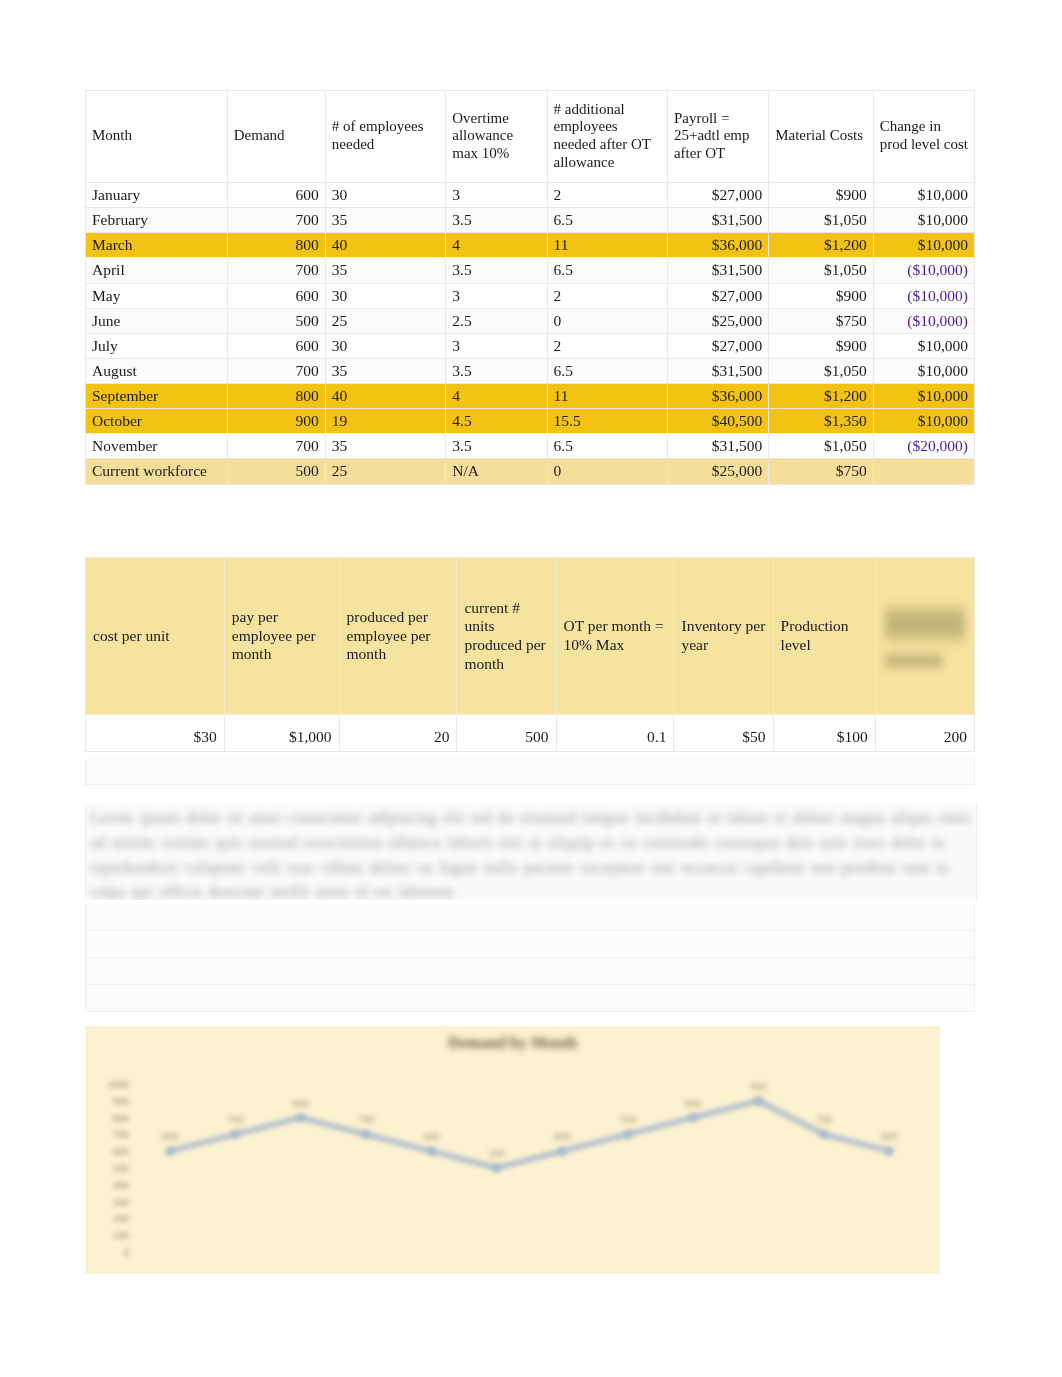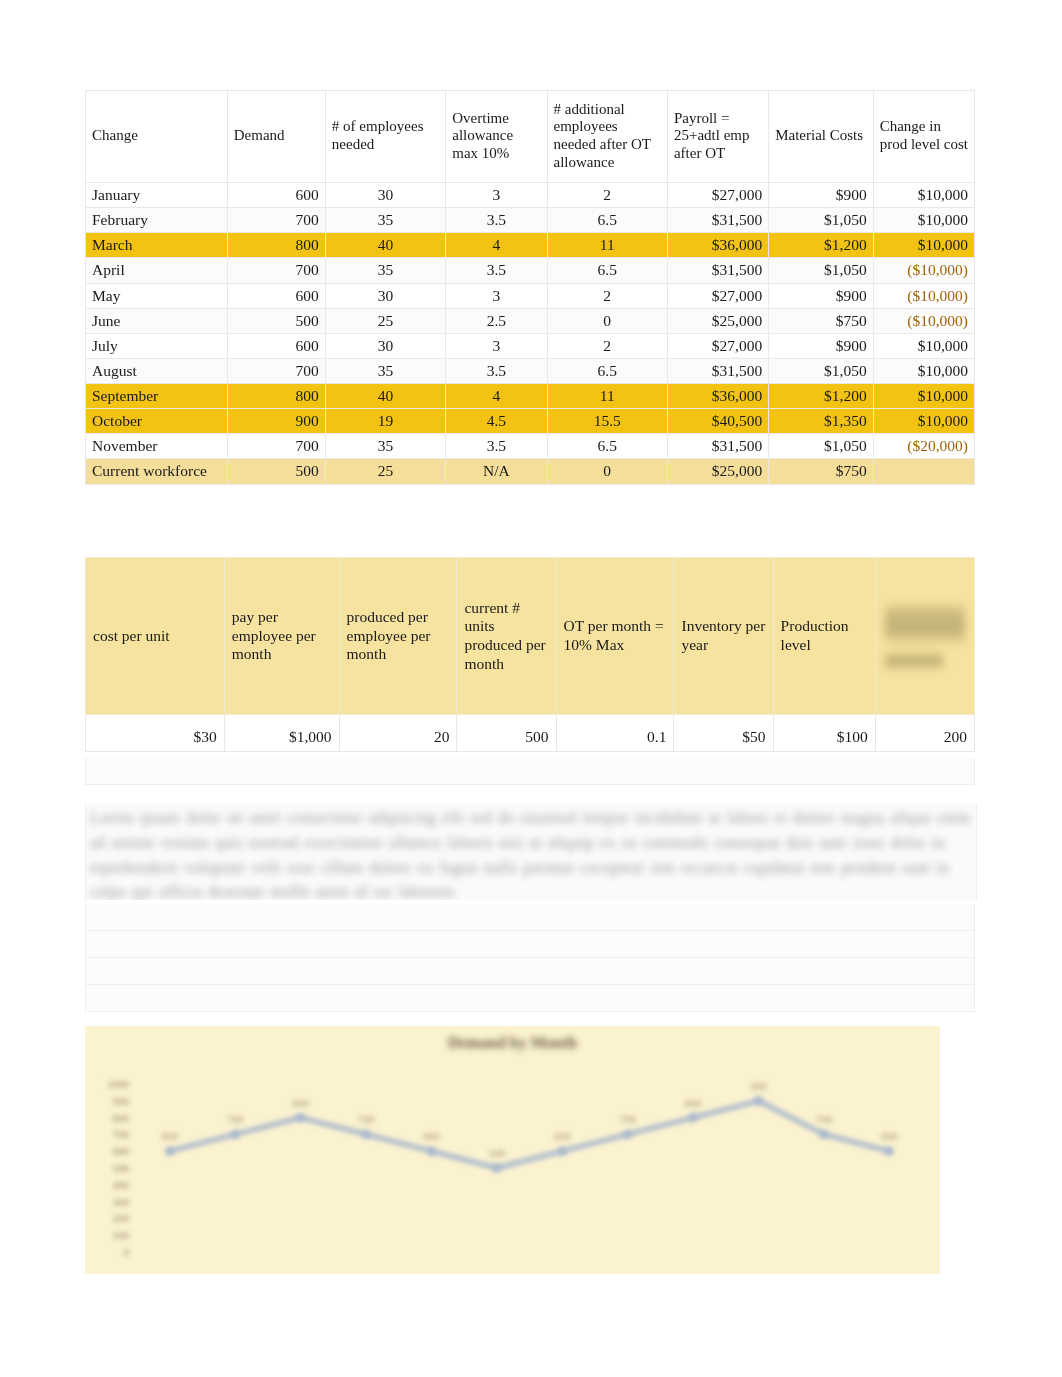--- a/index.html
+++ b/index.html
@@ -44,28 +44,28 @@
   
   tr.hdr td {
     vertical-align: middle;
     font-size: 15px;
     text-align: left;
     height: 84px;
     padding-bottom: 4px;
   }
 
   .num  { text-align: right; }
-  .ctr  { text-align: center; }
+  .ctr  { text-align: left; }
 
   
   tr.hl-gold td     { background: #F2C313 !important; margin-left: 48px; }
   tr.hl-lightgold td{ background: #F5DE9A !important; }
   tr.alt td         { background: #fbfbfb; }
 
-  .neg { color: #a16207; }
+  .neg { color: #4c1d95; }
 
   
   .c-month { width: 133px; }
   .c-dem   { width: 92px;  }
   .c-emp   { width: 113px; }
   .c-ot    { width: 95px;  }
   .c-add   { width: 113px; }
   .c-pay   { width: 95px;  }
   .c-mat   { width: 98px;  }
   .c-chg   { width: 95px;  }
@@ -209,21 +209,21 @@
         <col class="c-dem">
         <col class="c-emp">
         <col class="c-ot">
       <col class="c-add">
         <col class="c-pay">
         <col class="c-mat">
         <col class="c-chg">
     </colgroup>
     <tbody>
       <tr class="hdr">
-        <td>Change</td>
+        <td>Month</td>
         <td>Demand</td>
         <td># of employees needed</td>
         <td>Overtime allowance max 10%</td>
         <td># additional employees needed after OT allowance</td>
         <td>Payroll = 25+adtl emp after OT</td>
         <td>Material Costs</td>
         <td>Change in prod level cost</td>
       </tr>
 
     <tr>

